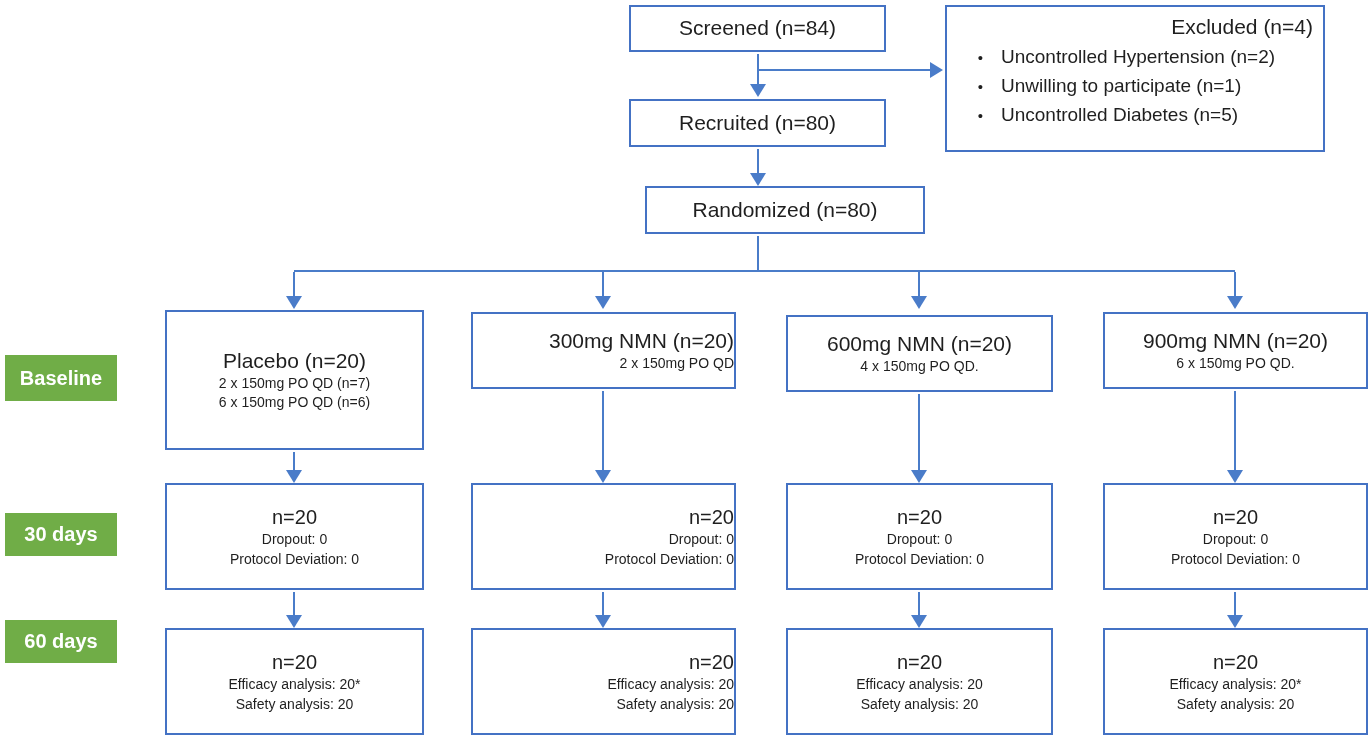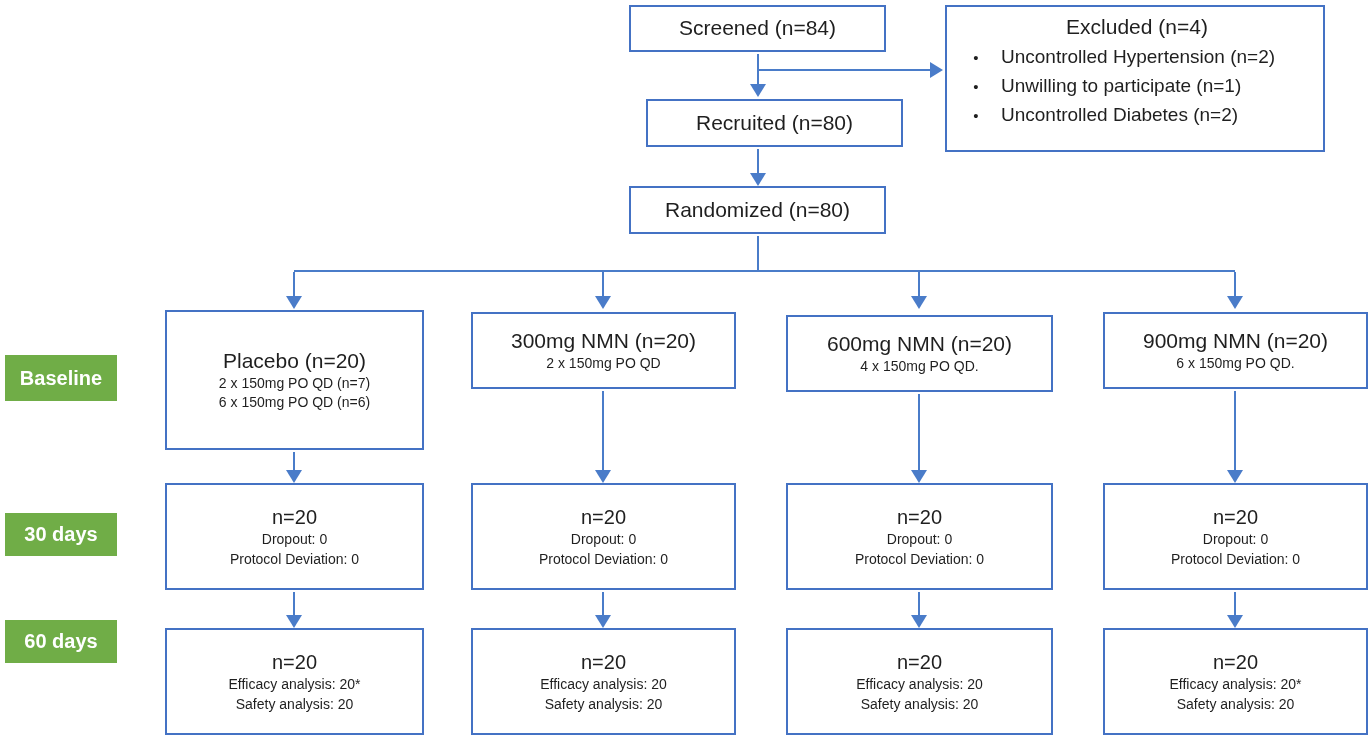--- a/index.html
+++ b/index.html
@@ -11,21 +11,21 @@
     position:absolute; background:#fff; border:2px solid #4472C4; box-sizing:border-box;
     display:flex; flex-direction:column; align-items:center; justify-content:center;
     text-align:center;
   }
   .title  { font-size:21px; line-height:1.25; }
   .sub    { font-size:14px; line-height:1.38; }
   .nline  { font-size:20px; line-height:1.3; }
 
   
   .c1 { left:165px;  width:259px; }
-  .c2 { left:471px;  width:265px; }
+  .c2 { left:471px;  width:265px;align-items:flex-end; }
   .c3 { left:786px;  width:267px; }
   .c4 { left:1103px; width:265px; }
   
   .arm2 { top:312px; height:77px; }
   .r30  { top:483px; height:107px; }
   .r60  { top:628px; height:107px; }
 
   
   .vline { position:absolute; width:2px;  background:#4a7cc9; }
   .hline { position:absolute; height:2px; background:#4a7cc9; }
@@ -39,56 +39,56 @@
   
   .stage {
     position:absolute; background:#70AD47; color:#ffffff; font-weight:bold;
     font-size:20px; display:flex; align-items:center; justify-content:center;
   }
 
   
   #excluded {
     position:absolute; left:945px; top:5px; width:380px; height:147px;
     background:#fff; border:2px solid #4472C4; box-sizing:border-box;
-    padding:8px 10px 8px 14px; text-align:center;
+    padding:8px 10px 8px 14px; text-align:right;
   }
   #excluded .ex-title { font-size:21px; margin-bottom:5px; }
   .ex-row { display:flex; align-items:baseline; margin-top:7px; font-size:19px; }
   .ex-bullet { width:14px; flex:0 0 14px; margin-left:8px; margin-right:18px; font-size:15px; }
 </style>
 </head>
 <body>
 
 <div id="canvas">
 
   <div class="box" style="left:629px; top:5px; width:257px; height:47px;">
     <div class="title">Screened (n=84)</div>
   </div>
 
-  <div class="box" style="left:629px; top:99px; width:257px; height:48px;margin-left:17px;">
+  <div class="box" style="left:629px; top:99px; width:257px; height:48px;">
     <div class="title">Recruited (n=80)</div>
   </div>
 
-  <div class="box" style="left:629px; top:186px; width:257px; height:48px;">
+  <div class="box" style="left:645px; top:186px; width:280px; height:48px;">
     <div class="title">Randomized (n=80)</div>
   </div>
 
   <div id="excluded">
     <div class="ex-title">Excluded (n=4)</div>
     <div class="ex-row">
       <span class="ex-bullet">•</span>
       <span>Uncontrolled Hypertension (n=2)</span>
     </div>
     <div class="ex-row">
       <span class="ex-bullet">•</span>
       <span>Unwilling to participate (n=1)</span>
     </div>
     <div class="ex-row">
       <span class="ex-bullet">•</span>
-      <span>Uncontrolled Diabetes (n=2)</span>
+      <span>Uncontrolled Diabetes (n=5)</span>
     </div>
   </div>
 
   <div class="vline" style="left:757px; top:54px;  height:31px;"></div>
   <div class="arr-d" style="left:750px; top:84px;"></div>
 
   <div class="hline" style="left:758px; top:69px; width:173px;"></div>
   <div class="arr-r" style="left:930px; top:62px;"></div>
 
   <div class="vline" style="left:757px; top:149px; height:25px;"></div>

